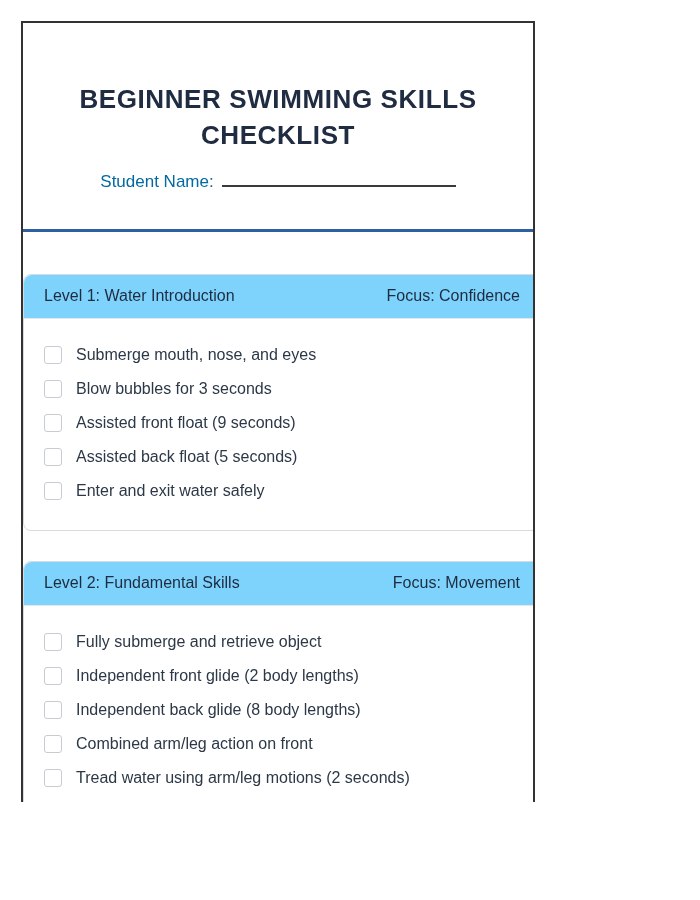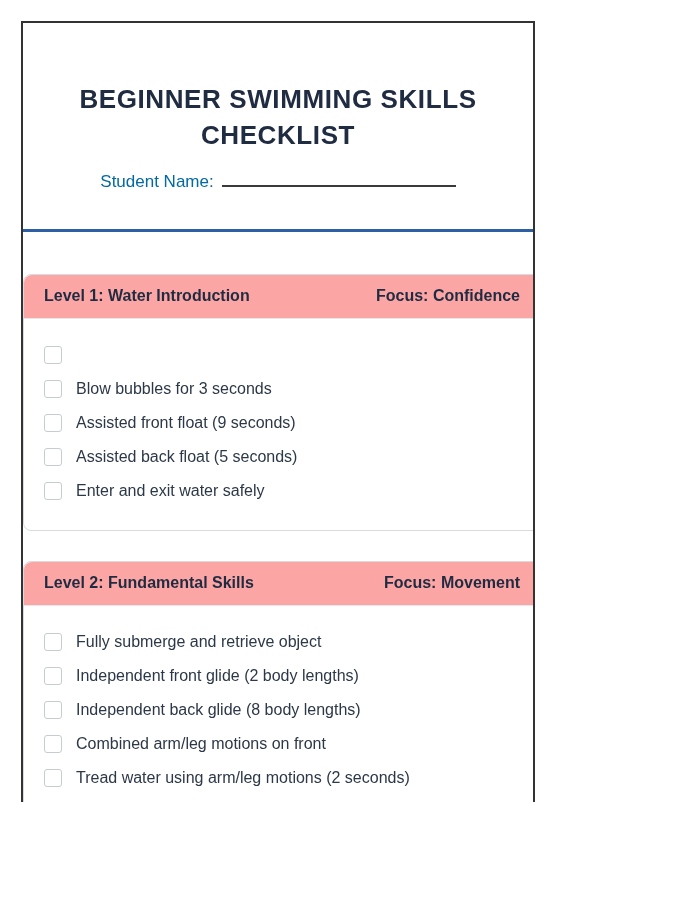--- a/index.html
+++ b/index.html
@@ -62,25 +62,25 @@
     border-radius: 8px;
     background: #ffffff;
   }
   .card + .card { margin-top: 30px; }
   .card-header {
     display: flex;
     justify-content: space-between;
     align-items: center;
     height: 44px;
     padding: 0 20px;
-    background: #fca5a5;
+    background: #7dd3fc;
     border-bottom: 1px solid #e5e8eb;
     border-radius: 8px 8px 0 0;
     font-size: 16px;
-    font-weight: bold;
+    font-weight: normal;
     color: #1f2b40;
   }
   .card-body {
     padding: 19px 20px 22px 20px;
   }
   .check-row {
     display: flex;
     align-items: center;
     height: 34px;
   }
@@ -116,20 +116,21 @@
 
     <div id="sections">
         <section class="card">
           <header class="card-header">
             <span>Level 1: Water Introduction</span>
             <span>Focus: Confidence</span>
           </header>
           <div class="card-body">
             <div class="check-row">
               <span class="checkbox"></span>
+              <span class="check-label">Submerge mouth, nose, and eyes</span>
             </div>
             <div class="check-row">
               <span class="checkbox"></span>
               <span class="check-label">Blow bubbles for 3 seconds</span>
             </div>
             <div class="check-row">
               <span class="checkbox"></span>
               <span class="check-label">Assisted front float (9 seconds)</span>
             </div>
             <div class="check-row">
@@ -155,21 +156,21 @@
             <div class="check-row">
               <span class="checkbox"></span>
               <span class="check-label">Independent front glide (2 body lengths)</span>
             </div>
             <div class="check-row">
               <span class="checkbox"></span>
               <span class="check-label">Independent back glide (8 body lengths)</span>
             </div>
             <div class="check-row">
               <span class="checkbox"></span>
-              <span class="check-label">Combined arm/leg motions on front</span>
+              <span class="check-label">Combined arm/leg action on front</span>
             </div>
             <div class="check-row">
               <span class="checkbox"></span>
               <span class="check-label">Tread water using arm/leg motions (2 seconds)</span>
             </div>
           </div>
         </section>
       </div>
 
   </div>

